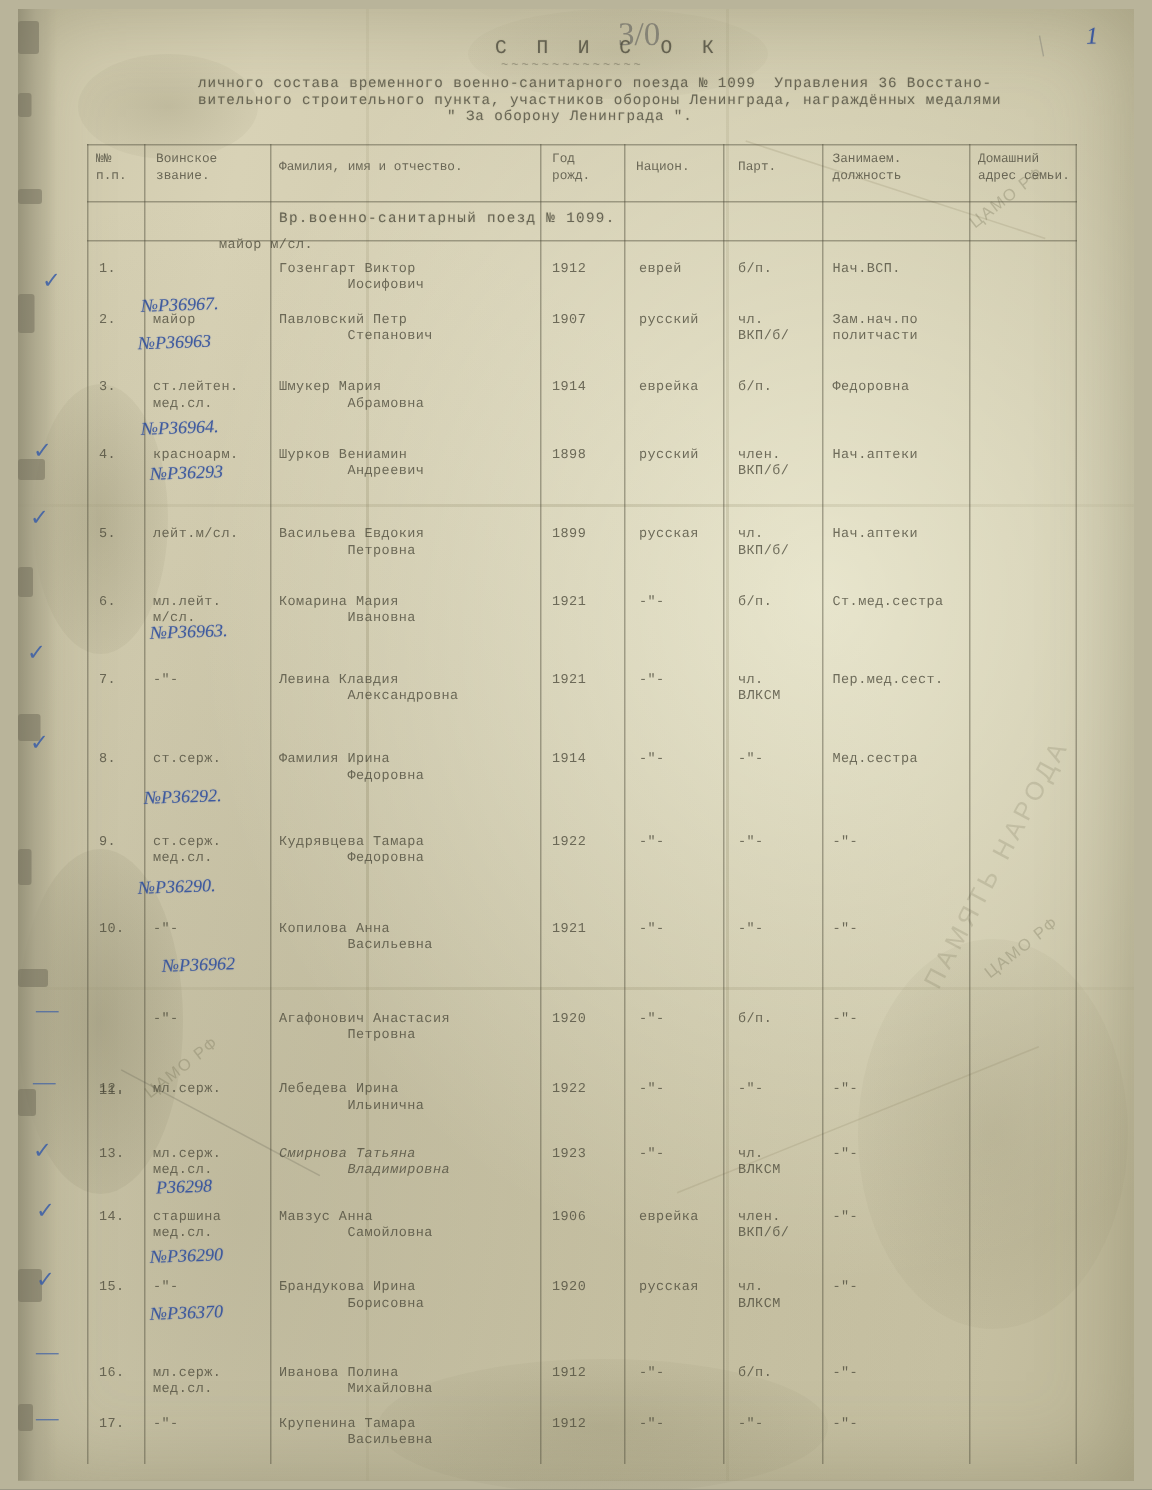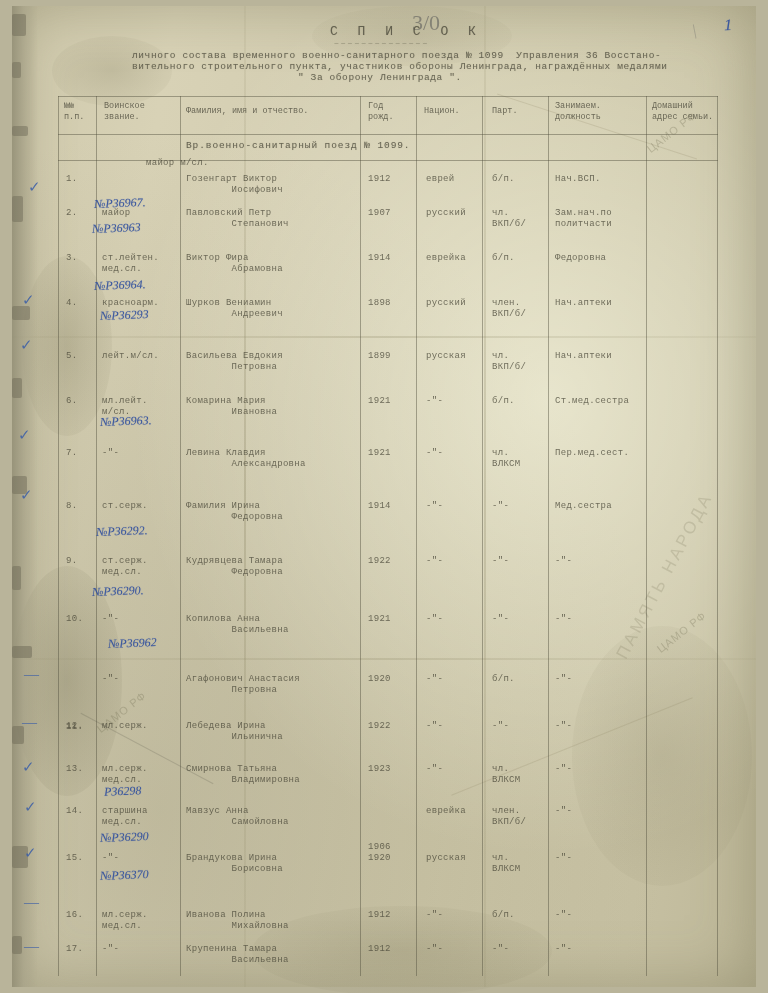--- a/index.html
+++ b/index.html
@@ -282,21 +282,21 @@
       <div class="cell" style="left:310px;top:112px;">1907</div>
       <div class="cell" style="left:368px;top:112px;">русский</div>
       <div class="cell" style="left:434px;top:112px;">чл.
 ВКП/б/</div>
       <div class="cell" style="left:497px;top:112px;">Зам.нач.по
 политчасти</div>
 
       <div class="cell" style="left:8px;top:157px;">3.</div>
       <div class="cell" style="left:44px;top:157px;">ст.лейтен.
 мед.сл.</div>
-      <div class="cell" style="left:128px;top:157px;">Виктор Фира
+      <div class="cell" style="left:128px;top:157px;">Шмукер Мария
         Абрамовна</div>
       <div class="cell" style="left:310px;top:157px;">1914</div>
       <div class="cell" style="left:368px;top:157px;">еврейка</div>
       <div class="cell" style="left:434px;top:157px;">б/п.</div>
       <div class="cell" style="left:497px;top:157px;">Федоровна</div>
 
       <div class="cell" style="left:8px;top:202px;">4.</div>
       <div class="cell" style="left:44px;top:202px;">красноарм.</div>
       <div class="cell" style="left:128px;top:202px;">Шурков Вениамин
         Андреевич</div>
@@ -378,34 +378,34 @@
       <div class="cell" style="left:128px;top:625px;">Лебедева Ирина
         Ильинична</div>
       <div class="cell" style="left:310px;top:625px;">1922</div>
       <div class="cell" style="left:368px;top:625px;">-"-</div>
       <div class="cell" style="left:434px;top:625px;">-"-</div>
       <div class="cell" style="left:497px;top:625px;">-"-</div>
 
       <div class="cell" style="left:8px;top:668px;">13.</div>
       <div class="cell" style="left:44px;top:668px;">мл.серж.
 мед.сл.</div>
-      <div class="cell" style="left:128px;top:668px;">Смирнова Татьяна
+      <div class="cell" style="left:128px;top:668px;font-style:italic;">Смирнова Татьяна
         Владимировна</div>
       <div class="cell" style="left:310px;top:668px;">1923</div>
       <div class="cell" style="left:368px;top:668px;">-"-</div>
       <div class="cell" style="left:434px;top:668px;">чл.
 ВЛКСМ</div>
       <div class="cell" style="left:497px;top:668px;">-"-</div>
 
       <div class="cell" style="left:8px;top:710px;">14.</div>
       <div class="cell" style="left:44px;top:710px;">старшина
 мед.сл.</div>
       <div class="cell" style="left:128px;top:710px;">Мавзус Анна
         Самойловна</div>
-      <div class="cell" style="left:310px;top:746px;text-align:center;">1906</div>
+      <div class="cell" style="left:310px;top:710px;text-align:center;">1906</div>
       <div class="cell" style="left:368px;top:710px;">еврейка</div>
       <div class="cell" style="left:434px;top:710px;">член.
 ВКП/б/</div>
       <div class="cell" style="left:497px;top:710px;">-"-</div>
 
       <div class="cell" style="left:8px;top:757px;">15.</div>
       <div class="cell" style="left:44px;top:757px;">-"-</div>
       <div class="cell" style="left:128px;top:757px;">Брандукова Ирина
         Борисовна</div>
       <div class="cell" style="left:310px;top:757px;">1920</div>

